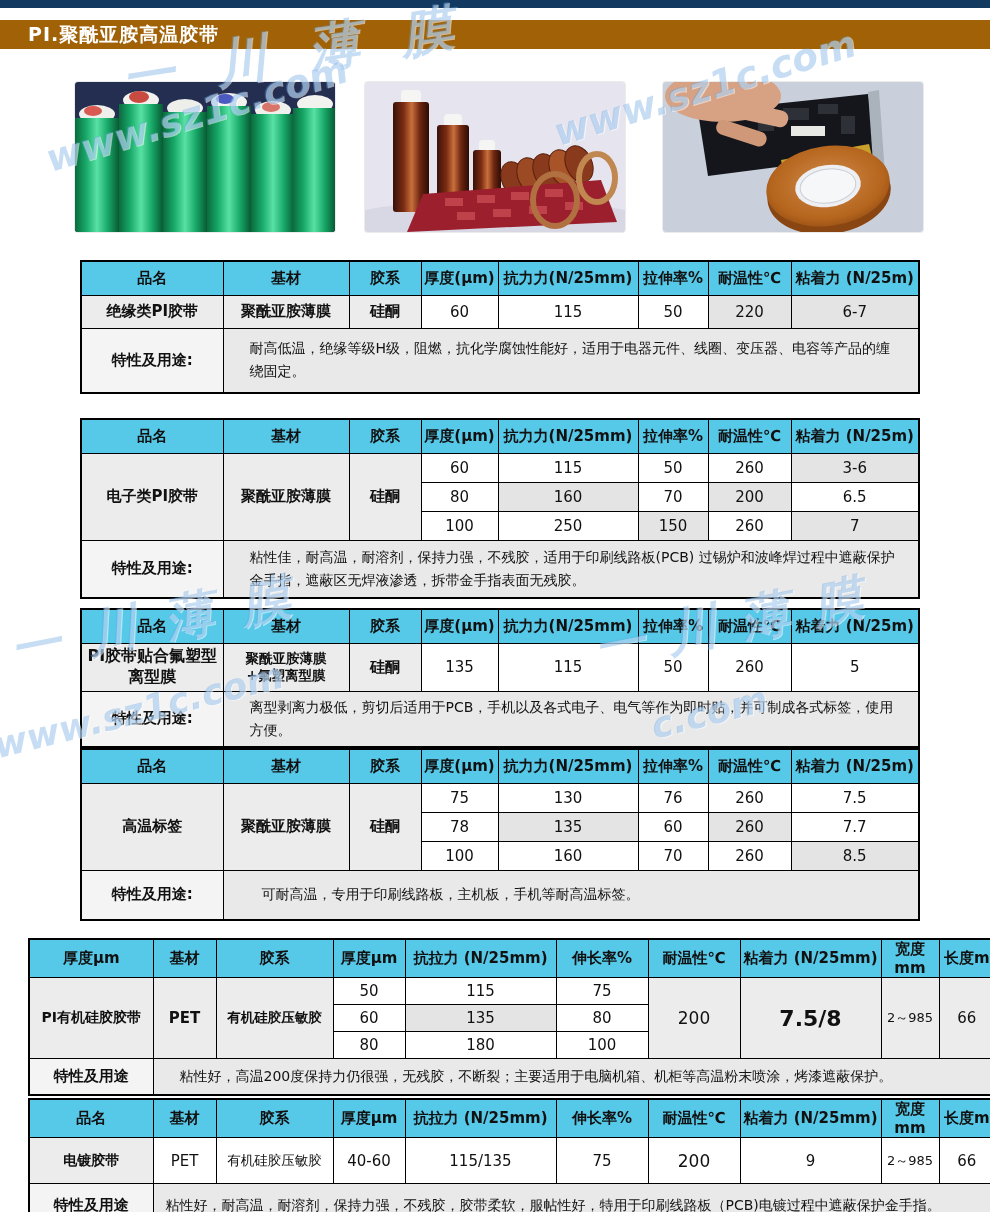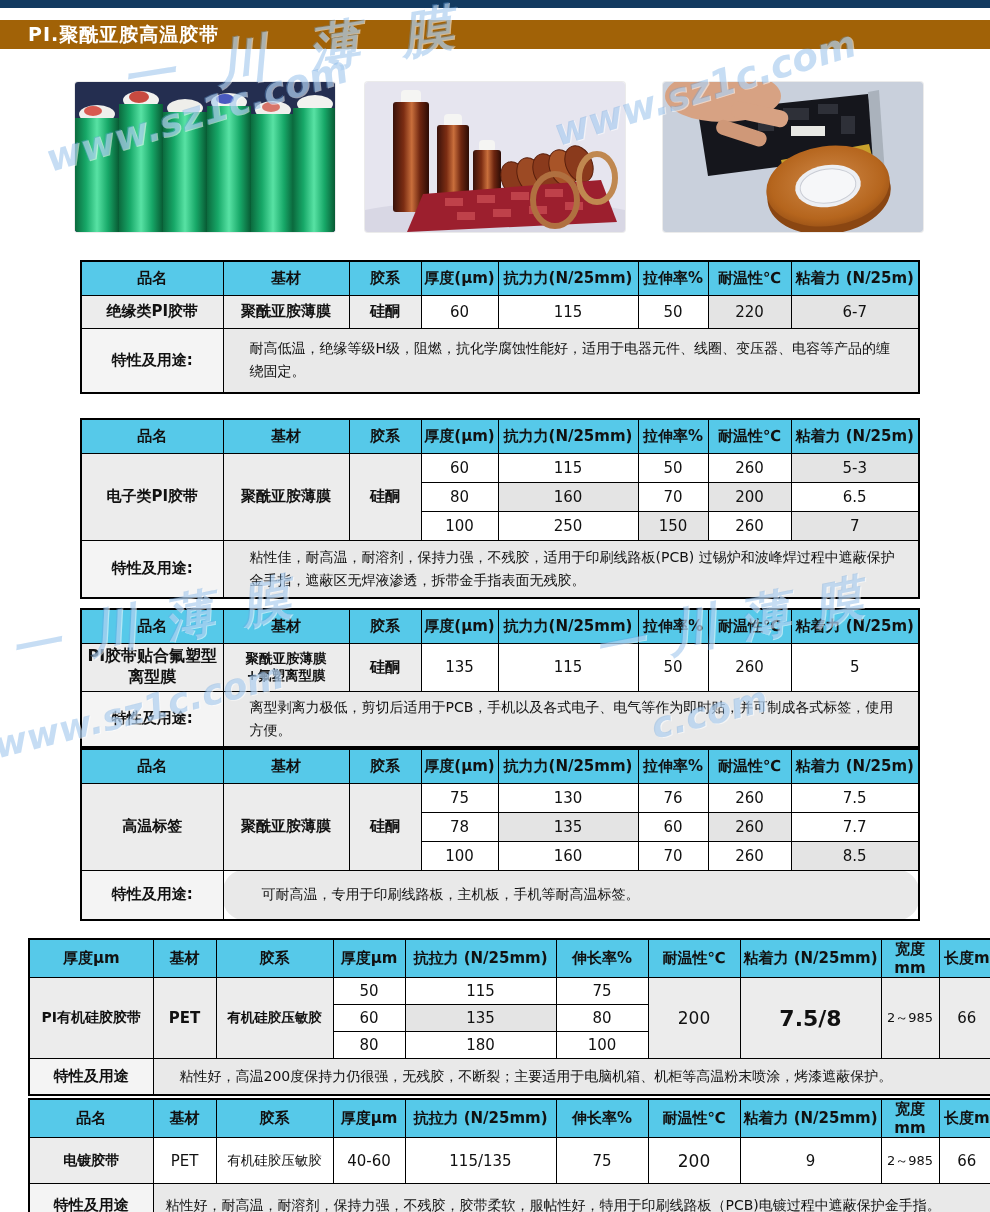--- a/index.html
+++ b/index.html
@@ -235,21 +235,21 @@
       <th class="sm">粘着力 (N/25m)</th>
     </tr>
     <tr style="height:29px">
       <td class="lbl" rowspan="3">电子类PI胶带</td>
       <td class="lbl" rowspan="3">聚酰亚胺薄膜</td>
       <td class="lbl" rowspan="3">硅酮</td>
       <td>60</td>
       <td>115</td>
       <td>50</td>
       <td>260</td>
-      <td class="g">5-3</td>
+      <td class="g">3-6</td>
     </tr>
     <tr style="height:29px">
       <td>80</td>
       <td class="g">160</td>
       <td>70</td>
       <td class="g">200</td>
       <td>6.5</td>
     </tr>
     <tr style="height:29px">
       <td>100</td>
@@ -348,21 +348,21 @@
     </tr>
     <tr style="height:29px">
       <td>100</td>
       <td>160</td>
       <td>70</td>
       <td>260</td>
       <td class="g">8.5</td>
     </tr>
     <tr style="height:50px">
       <td class="feat-lbl">特性及用途:</td>
-      <td class="feat-txt" colspan="7" style="padding-left:38px;border-radius:21px;">可耐高温，专用于印刷线路板，主机板，手机等耐高温标签。</td>
+      <td class="feat-txt" colspan="7" style="padding-left:38px;">可耐高温，专用于印刷线路板，主机板，手机等耐高温标签。</td>
     </tr>
   </tbody>
     </table>
 
   <table class="t56" style="top:938px;">
     <colgroup>
         <col style="width:124px">
         <col style="width:63px">
         <col style="width:117px">
         <col style="width:72px">

